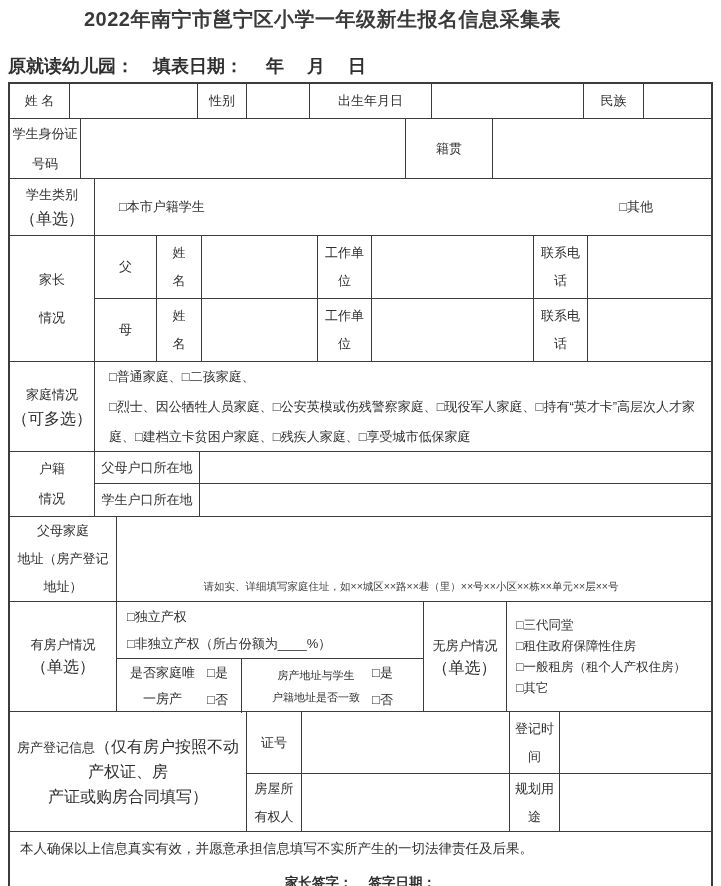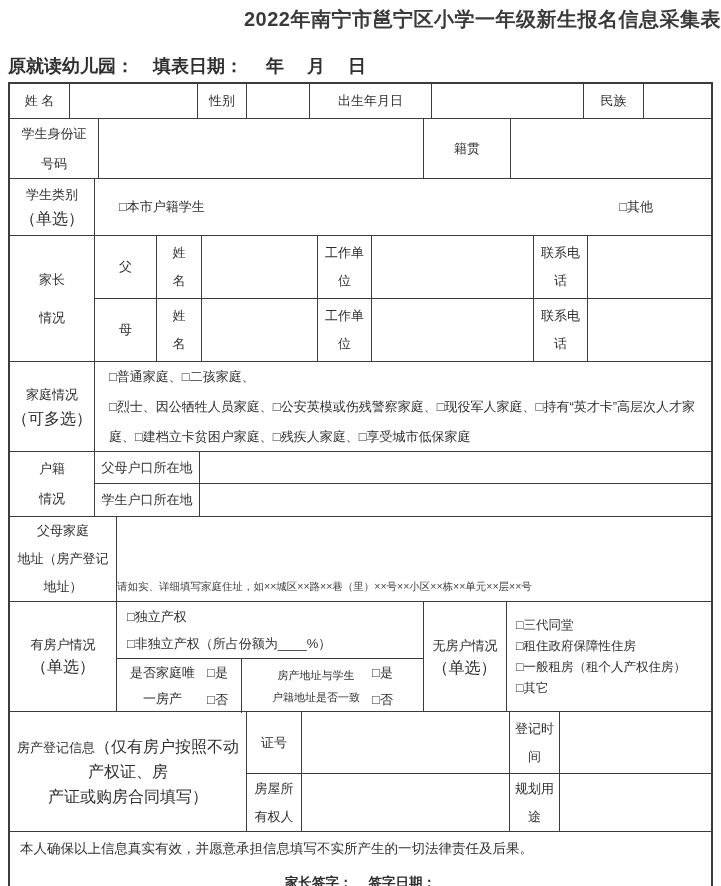--- a/index.html
+++ b/index.html
@@ -2,21 +2,21 @@
 <html><head>
 <meta charset="utf-8">
 <style>
   html,body{margin:0;padding:0;background:#ffffff;}
   .page{
     width:721px;height:886px;background:#fff;position:relative;
     font-family:"Liberation Sans", sans-serif;color:#2f2f2f;
     font-size:13px;overflow:hidden;
   }
   .title{
-    padding-top:6px;padding-left:118px;text-align:right;
+    padding-top:6px;padding-left:84px;text-align:left;
     font-size:20px;font-weight:bold;color:#3a3a3a;letter-spacing:0.5px;
   }
   .meta{margin:21px 0 4px 8px;font-weight:bold;font-size:18px;}
   .meta .m1{margin-left:14px;}
   .meta .m2{margin-left:18px;}
   .tbl{
     margin-left:8px;width:705px;box-sizing:border-box;
     border:2px solid #3c3c3c;background:#fff;
   }
   .r{display:flex;border-bottom:1px solid #3c3c3c;box-sizing:border-box;}
@@ -33,21 +33,21 @@
   .sub{display:flex;border-bottom:1px solid #3c3c3c;box-sizing:border-box;flex-shrink:0;}
   .sub:last-child{border-bottom:none;flex:1 1 auto;}
   .sub .c:last-child{border-right:none;}
   .stack{display:flex;flex-direction:column;align-items:center;justify-content:center;line-height:28px;}
   .lh30{line-height:30px;}
   .lh38{line-height:38px;}
   .small{font-size:16px;}
   .left{justify-content:flex-start;text-align:left;}
   .optrow{padding-left:24px;padding-right:58px;display:flex;align-items:center;justify-content:space-between;}
   .famtext{padding:7px 14px;line-height:30px;text-align:left;display:block;}
-  .addr-cell{display:flex;align-items:flex-end;justify-content:flex-start;padding:0 6px 7px 0;}
+  .addr-cell{display:flex;align-items:flex-end;justify-content:center;padding:0 6px 7px 0;}
   .hint{font-size:10.5px;color:#3f3f3f;}
   .ownopts{padding-left:10px;display:flex;flex-direction:column;justify-content:center;line-height:27px;text-align:left;}
   .ynpair{display:flex;flex-direction:column;line-height:27px;text-align:left;}
   .paircell{display:flex;align-items:center;justify-content:center;gap:12px;}
   .matchtxt{font-size:11px;line-height:22px;}
   .nohouse-opts{padding-left:9px;display:flex;flex-direction:column;justify-content:center;line-height:21px;text-align:left;font-size:12.5px;}
   .wrapbox{width:172px;}
   .gap12{margin-left:0;}
   .decl{display:block;padding:8px 10px 0 10px;text-align:left;font-size:13.5px;}
   .sigline{margin-top:16px;text-align:center;font-weight:bold;}
@@ -76,21 +76,21 @@
       <div class="c" style="width:128px"></div>
       <div class="c" style="width:49px">性别</div>
       <div class="c" style="width:63px"></div>
       <div class="c" style="width:122px">出生年月日</div>
       <div class="c" style="width:152px"></div>
       <div class="c" style="width:60px">民族</div>
       <div class="c grow"></div>
     </div>
 
     <div class="r" style="height:60px">
-      <div class="c" style="width:89px">
+      <div class="c" style="width:71px">
         <div class="stack lh30">
           <div>学生身份证</div>
           <div>号码</div>
         </div>
       </div>
       <div class="c" style="width:325px"></div>
       <div class="c" style="width:87px">籍贯</div>
       <div class="c grow"></div>
     </div>
 

